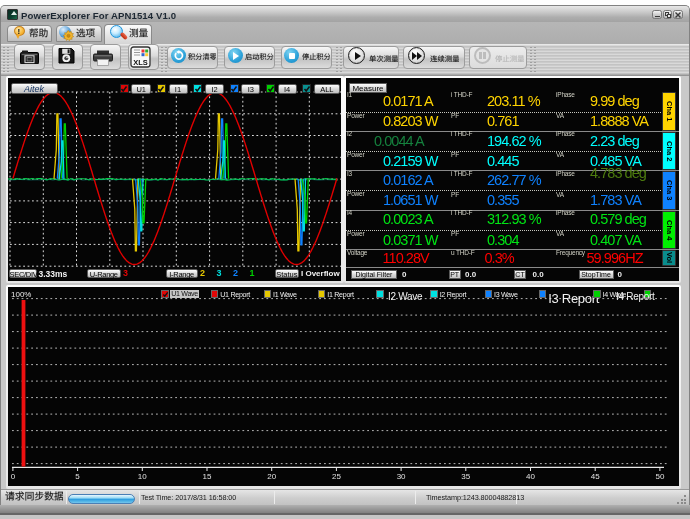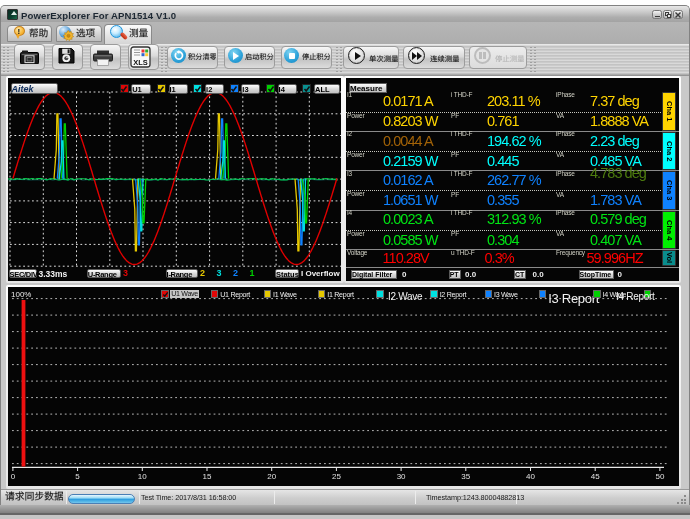--- a/index.html
+++ b/index.html
@@ -1,17 +1,17 @@
 <!DOCTYPE html>
 <html><head><meta charset="utf-8"><style>
 *{margin:0;padding:0;box-sizing:border-box}
 html,body{width:690px;height:519px;background:#fff;overflow:hidden}
 body{font-family:"Liberation Sans",sans-serif;position:relative}
 .ab{position:absolute}
-.chip{position:absolute;background:linear-gradient(180deg,#fdfdfd,#d6d6d6 55%,#c2c2c2);border:1px solid #5a5a5a;border-radius:2px;color:#000;font-weight:bold;text-align:left}
+.chip{position:absolute;background:linear-gradient(180deg,#fdfdfd,#d6d6d6 55%,#c2c2c2);border:1px solid #5a5a5a;border-radius:2px;color:#000;font-weight:normal;text-align:center}
 .lbl{position:absolute;font-size:6.5px;color:#d2d2c6;letter-spacing:-0.2px}
 .val{position:absolute;font-size:14.5px;letter-spacing:-0.95px;white-space:nowrap}
 .btn{position:absolute;border:1px solid #9c9c9c;border-radius:4px;background:linear-gradient(180deg,#f7f7f7,#dadada 45%,#c3c3c3 58%,#dcdcdc)}
 .cb{position:absolute;width:9px;height:9px;border:1px solid #222}
 </style></head><body>
 
 <div class="ab" style="left:0;top:5px;width:690px;height:500px;background:#c6c6c6;border:1px solid #828282;border-bottom:none;border-radius:5px 5px 0 0"></div>
 <div class="ab" style="left:1px;top:6px;width:688px;height:16px;background:linear-gradient(180deg,#e8e8e8,#c4c4c4 45%,#adadad 70%,#a3a3a3);border-radius:4px 4px 0 0"></div>
 <div class="ab" style="left:7px;top:9px;width:11px;height:11px;background:linear-gradient(135deg,#0c2a22,#0a3c2c 55%,#1b6a4a);border:1px solid #333;border-radius:1px"></div>
 <div class="ab" style="left:11px;top:11px;width:0;height:0;border-left:3px solid transparent;border-right:3px solid transparent;border-bottom:4px solid #dfeee8"></div>
@@ -226,33 +226,33 @@
 <div class="ab" style="left:233px;top:268.3px;font-size:9px;font-weight:bold;color:#0f82ff">2</div>
 <div class="ab" style="left:249.5px;top:268.3px;font-size:9px;font-weight:bold;color:#00d000">1</div>
 <div class="chip" style="left:274.9px;top:268.5px;width:24px;height:9.5px;font-size:7.5px;line-height:9px">Status</div>
 <div class="ab" style="left:301px;top:268.5px;font-size:8px;font-weight:bold;color:#f2f2f2">I Overflow</div>
 <div class="chip" style="left:349px;top:83px;width:38px;height:10px;font-size:8px;line-height:9.5px;border-radius:0">Measure</div>
 <div class="lbl" style="left:347px;top:90.8px">I1</div>
 <div class="lbl" style="left:451px;top:90.8px">i THD-F</div>
 <div class="lbl" style="left:556px;top:90.8px">iPhase</div>
 <div class="val" style="left:383px;top:93.2px;color:#ffd400">0.0171 A</div>
 <div class="val" style="left:487px;top:93.2px;color:#ffd400">203.11 %</div>
-<div class="val" style="left:590px;top:93.2px;color:#ffd400">7.37 deg</div>
+<div class="val" style="left:590px;top:93.2px;color:#ffd400">9.99 deg</div>
 <div class="ab" style="left:346px;top:111.5px;width:315px;border-top:1px dotted #c6c6be"></div>
 <div class="lbl" style="left:347px;top:111.6px">Power</div>
 <div class="lbl" style="left:451px;top:111.9px">PF</div>
 <div class="lbl" style="left:556px;top:111.9px">VA</div>
 <div class="val" style="left:383px;top:113.4px;color:#ffd400">0.8203 W</div>
 <div class="val" style="left:487px;top:113.4px;color:#ffd400">0.761</div>
 <div class="val" style="left:590px;top:113.4px;color:#ffd400">1.8888 VA</div>
 <div class="ab" style="left:346px;top:130.9px;width:333px;border-top:1px solid #8a8a8a"></div>
 <div class="lbl" style="left:347px;top:130.20000000000002px">I2</div>
 <div class="lbl" style="left:451px;top:130.20000000000002px">i THD-F</div>
 <div class="lbl" style="left:556px;top:130.20000000000002px">iPhase</div>
-<div class="val" style="left:383px;top:132.6px;color:#a16207">0.0044 A</div>
+<div class="val" style="left:374px;top:132.6px;color:#15803d">0.0044 A</div>
 <div class="val" style="left:487px;top:132.6px;color:#00ffff">194.62 %</div>
 <div class="val" style="left:590px;top:132.6px;color:#00ffff">2.23 deg</div>
 <div class="ab" style="left:346px;top:150.9px;width:315px;border-top:1px dotted #c6c6be"></div>
 <div class="lbl" style="left:347px;top:151.0px">Power</div>
 <div class="lbl" style="left:451px;top:151.3px">PF</div>
 <div class="lbl" style="left:556px;top:151.3px">VA</div>
 <div class="val" style="left:383px;top:152.8px;color:#00ffff">0.2159 W</div>
 <div class="val" style="left:487px;top:152.8px;color:#00ffff">0.445</div>
 <div class="val" style="left:590px;top:152.8px;color:#00ffff">0.485 VA</div>
 <div class="ab" style="left:346px;top:170.3px;width:333px;border-top:1px solid #8a8a8a"></div>
@@ -273,21 +273,21 @@
 <div class="lbl" style="left:347px;top:209.0px">I4</div>
 <div class="lbl" style="left:451px;top:209.0px">i THD-F</div>
 <div class="lbl" style="left:556px;top:209.0px">iPhase</div>
 <div class="val" style="left:383px;top:211.39999999999998px;color:#00e414">0.0023 A</div>
 <div class="val" style="left:487px;top:211.39999999999998px;color:#00e414">312.93 %</div>
 <div class="val" style="left:590px;top:211.39999999999998px;color:#00e414">0.579 deg</div>
 <div class="ab" style="left:346px;top:229.7px;width:315px;border-top:1px dotted #c6c6be"></div>
 <div class="lbl" style="left:347px;top:229.79999999999998px">Power</div>
 <div class="lbl" style="left:451px;top:230.1px">PF</div>
 <div class="lbl" style="left:556px;top:230.1px">VA</div>
-<div class="val" style="left:383px;top:231.6px;color:#00e414">0.0585 W</div>
+<div class="val" style="left:383px;top:231.6px;color:#00e414">0.0371 W</div>
 <div class="val" style="left:487px;top:231.6px;color:#00e414">0.304</div>
 <div class="val" style="left:590px;top:231.6px;color:#00e414">0.407 VA</div>
 <div class="ab" style="left:346px;top:249.1px;width:333px;border-top:1px solid #8a8a8a"></div>
 <div class="lbl" style="left:347px;top:248.8px">Voltage</div>
 <div class="lbl" style="left:451px;top:248.8px">u THD-F</div>
 <div class="lbl" style="left:556px;top:248.8px">Frequency</div>
 <div class="val" style="left:382.5px;top:250px;color:#ff0000">110.28V</div>
 <div class="val" style="left:484.5px;top:250px;color:#ff0000">0.3%</div>
 <div class="val" style="left:586.5px;top:250px;color:#ff0000">59.996HZ</div>
 <div class="ab" style="left:346px;top:267.3px;width:333px;border-top:1px solid #8a8a8a"></div>

